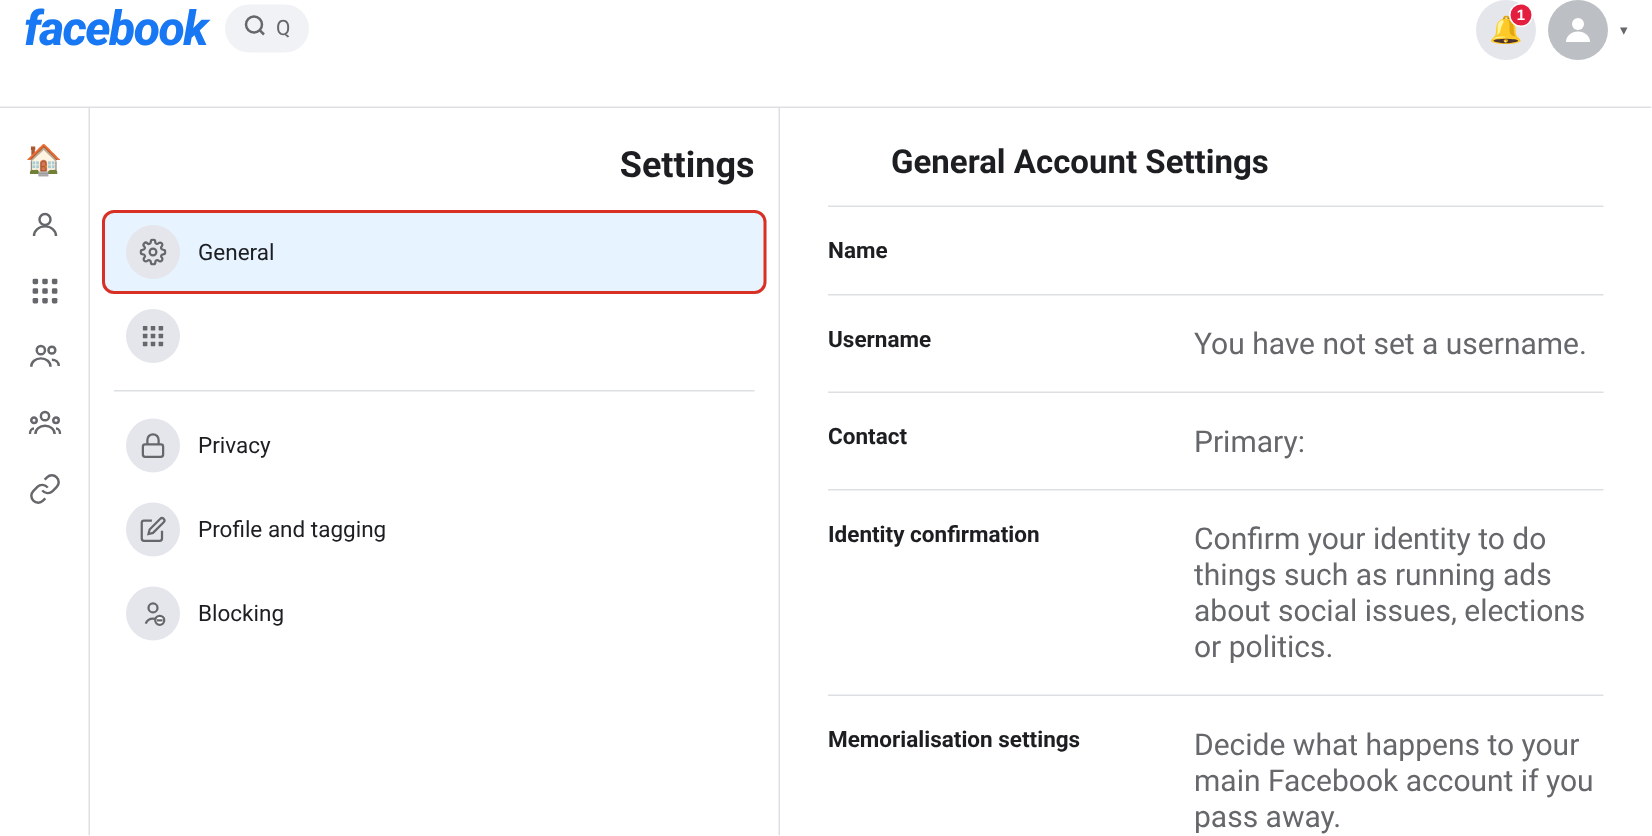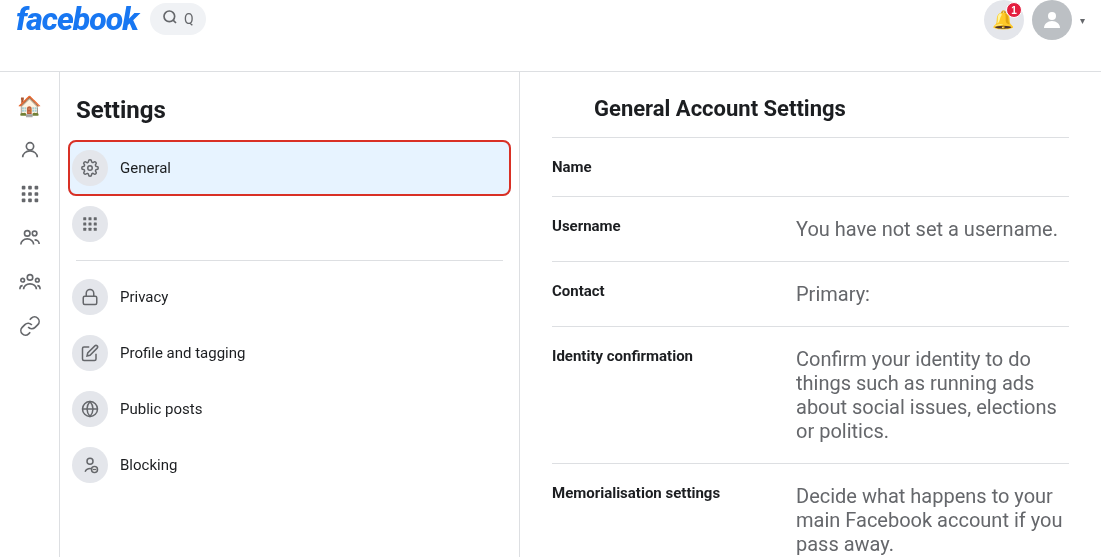--- a/index.html
+++ b/index.html
@@ -95,32 +95,33 @@
       color: #65676b;
       font-size: 20px;
     }
 
     
     .settings-sidebar {
       width: 460px;
       border-right: 1px solid #dddfe2;
       padding: 24px 0;
       overflow-y: auto;
+      text-align: right;
     }
     .settings-title {
       font-size: 24px;
       font-weight: 700;
       padding: 0 16px 16px 16px;
       color: #1c1e21;
     }
     .settings-item {
       display: flex;
       align-items: center;
       gap: 12px;
-      padding: 10px 4px;
+      padding: 10px 16px;
       cursor: pointer;
       border-radius: 8px;
       margin: 0 8px;
     }
     .settings-item.active {
       background: #e7f3ff;
       outline: 2px solid #d93025;
       outline-offset: -2px;
     }
     .settings-item-icon {
@@ -301,30 +302,20 @@
     <div class="settings-item">
       <div class="settings-item-icon">
         <svg width="18" height="18" viewBox="0 0 24 24" fill="none" stroke="#65676b" stroke-width="2">
           <path d="M11 4H4a2 2 0 0 0-2 2v14a2 2 0 0 0 2 2h14a2 2 0 0 0 2-2v-7"></path>
           <path d="M18.5 2.5a2.121 2.121 0 0 1 3 3L12 15l-4 1 1-4 9.5-9.5z"></path>
         </svg>
       </div>
       <span class="settings-item-label">Profile and tagging</span>
     </div>
 
-    <div class="settings-item">
-      <div class="settings-item-icon">
-        <svg width="18" height="18" viewBox="0 0 24 24" fill="none" stroke="#65676b" stroke-width="2">
-          <circle cx="12" cy="12" r="10"></circle>
-          <line x1="2" y1="12" x2="22" y2="12"></line>
-          <path d="M12 2a15.3 15.3 0 0 1 4 10 15.3 15.3 0 0 1-4 10 15.3 15.3 0 0 1-4-10 15.3 15.3 0 0 1 4-10z"></path>
-        </svg>
-      </div>
-      <span class="settings-item-label">Public posts</span>
-    </div>
 
     <div class="settings-item">
       <div class="settings-item-icon">
         <svg width="18" height="18" viewBox="0 0 24 24" fill="none" stroke="#65676b" stroke-width="2">
           <circle cx="12" cy="7" r="4"></circle>
           <path d="M5.5 21a7 7 0 0 1 13 0"></path>
           <circle cx="18" cy="18" r="4" fill="white" stroke="#65676b"></circle>
           <line x1="15.5" y1="18" x2="20.5" y2="18" stroke="#65676b" stroke-width="2"></line>
         </svg>
       </div>

